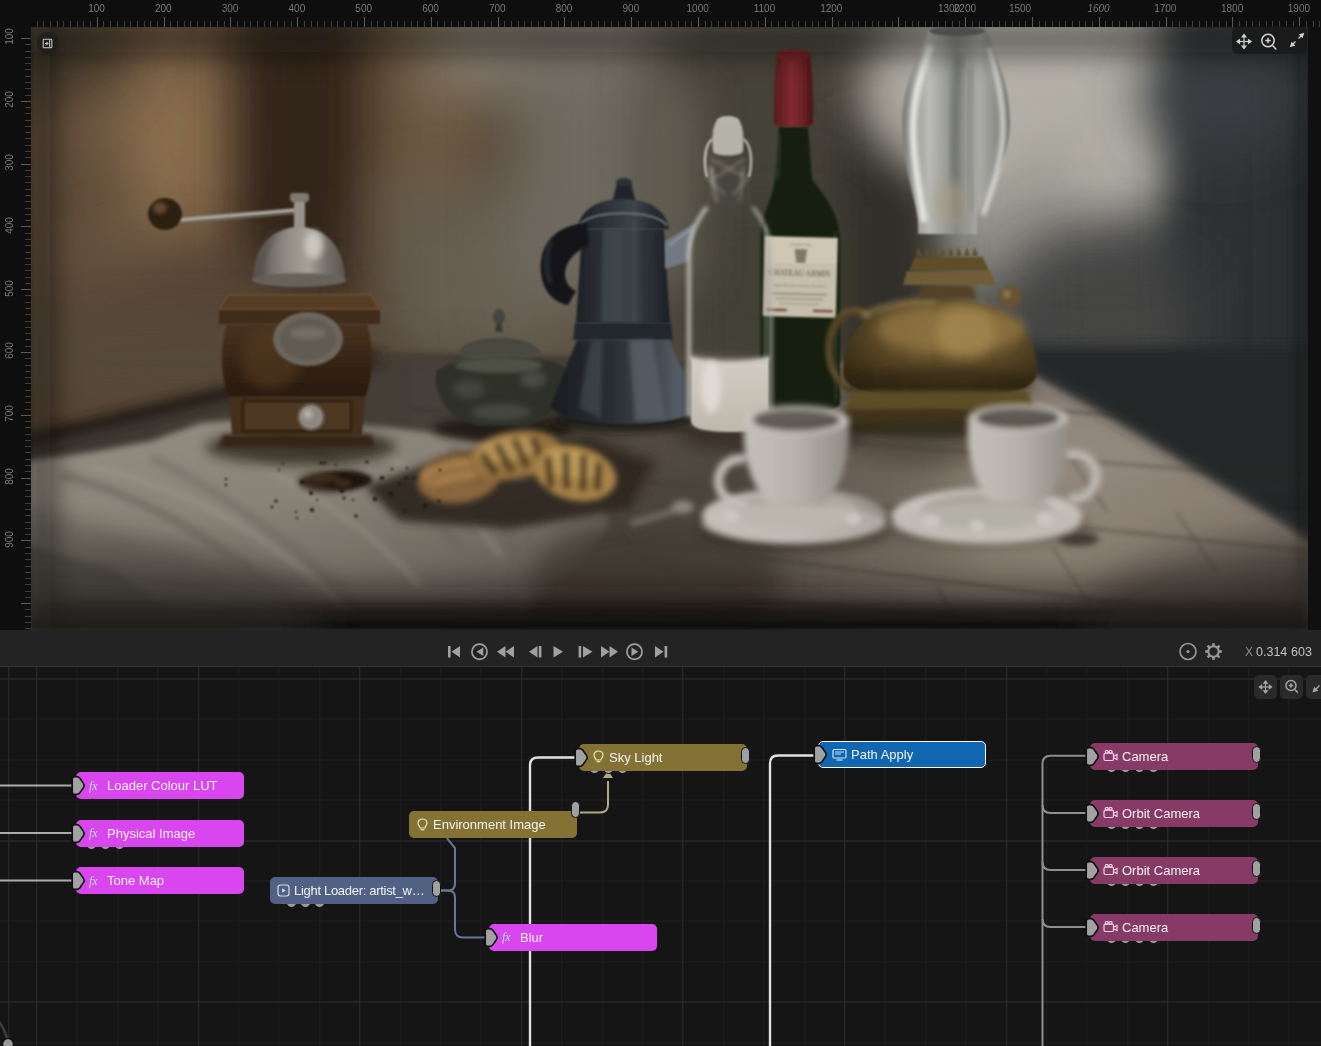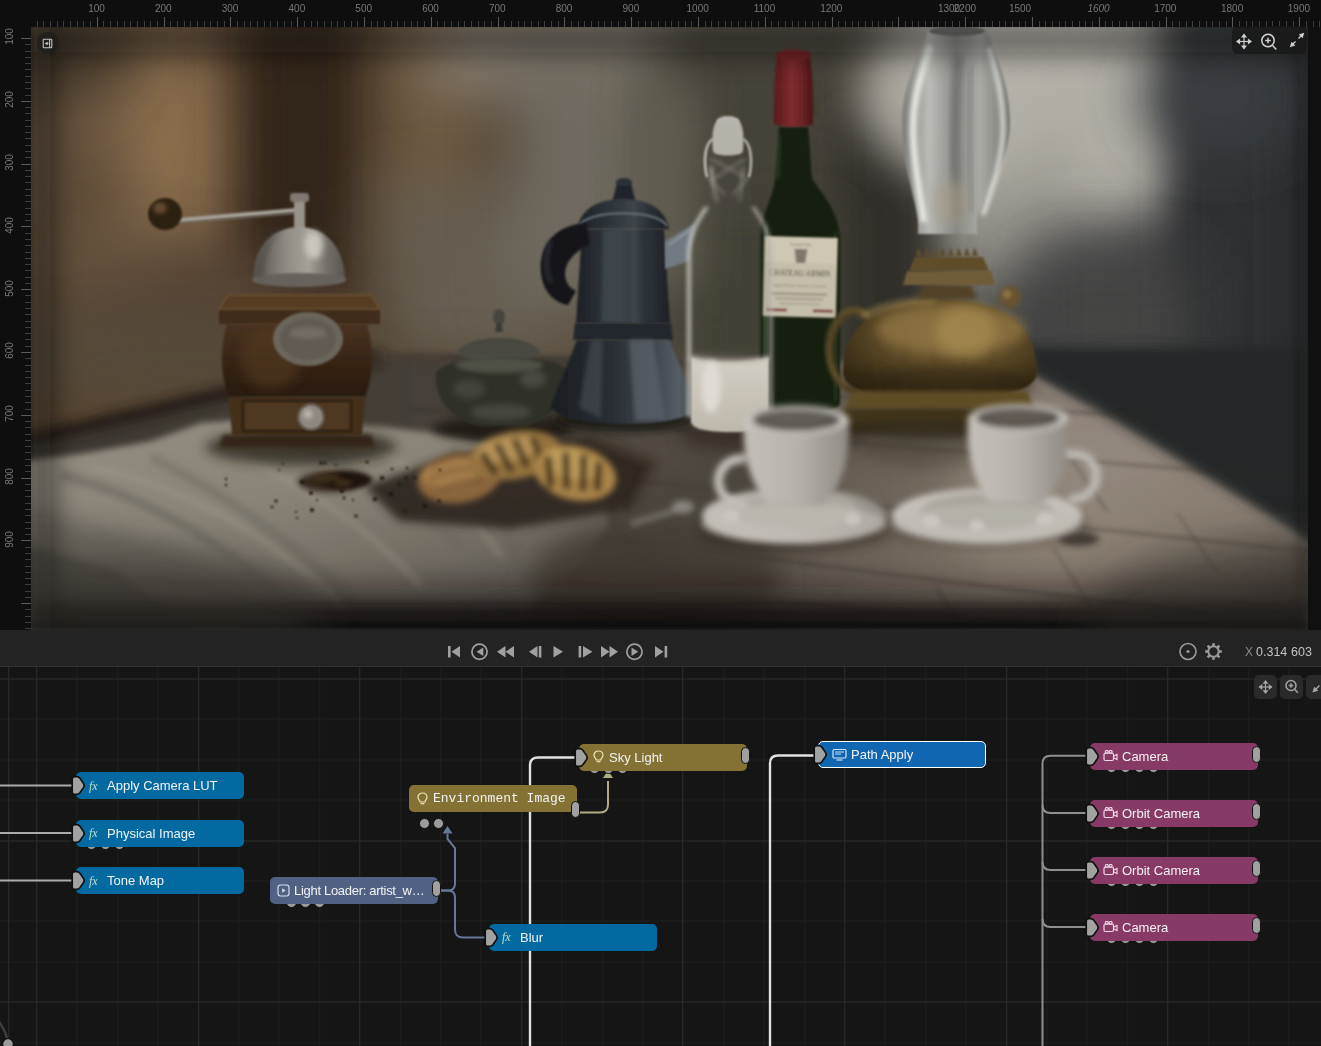--- a/index.html
+++ b/index.html
@@ -41,21 +41,21 @@
   repeating-linear-gradient(to right, #2a2a2a 0 1px, transparent 1px 161.6px),
   repeating-linear-gradient(to bottom, #2a2a2a 0 1px, transparent 1px 161.6px),
   repeating-linear-gradient(to right, #1e1e1e 0 1px, transparent 1px 40.4px),
   repeating-linear-gradient(to bottom, #1e1e1e 0 1px, transparent 1px 40.4px);
  background-position: 36.2px 0, 0 11.5px, 36.2px 0, 0 11.5px;
 }
 #wires { position:absolute; left:0; top:0; z-index:1; }
 .node { position:absolute; height:27px; border-radius:5px; z-index:3; color:#f2f2f2; font-size:13px; display:flex; align-items:center; white-space:nowrap; }
 .node .ic { margin-left:13px; margin-right:4px; display:flex; align-items:center; }
 .node.noin .ic { margin-left:7px; }
-.green { background:#0369a1; }
+.green { background:#d946ef; }
 .slate { background:#506183; }
 .olive { background:#837234; }
 .blue  { background:#1166b2; border:1.5px solid #fff; }
 .mag   { background:#883a67; }
 .dot { position:absolute; width:11px; height:11px; border-radius:50%; background:#9c9c9c; border:1.6px solid #121212; z-index:2; }
 .inconn { position:absolute; z-index:4; }
 .outpill { position:absolute; width:9px; height:17px; border-radius:4.5px; background:#a0a0a0; border:1.6px solid #101010; z-index:4; }
 .nbtn { position:absolute; width:23px; height:24px; background:#2a2a2a; border-radius:5px; z-index:5; }
 </style>
 </head>
@@ -668,21 +668,21 @@
         <div class="dot" style="left: 1148px; top: 266px;"></div>
       </div>
 
     <div id="nodelayer">
         <div class="node green" style="left: 76px; top: 105px; width: 168px;">
           <span class="ic">
             <svg width="14" height="14" viewBox="0 0 14 14">
               <text x="0" y="11" font-size="12" font-style="italic" font-family="Liberation Serif" fill="#b9e0cc">fx</text>
             </svg>
           </span>
-          <span style="">Apply Camera LUT</span>
+          <span style="">Loader Colour LUT</span>
         </div>
         <div class="inconn" style="left: 71px; top: 108px;"><svg width="15" height="21" viewBox="0 0 15 21">
             <path d="M1.2,4 Q1.2,1.6 3.6,1.6 L5.6,1.6 Q7.6,1.6 8.9,3.2 L12.6,8.6 Q13.8,10.5 12.6,12.4 L8.9,17.8 Q7.6,19.4 5.6,19.4 L3.6,19.4 Q1.2,19.4 1.2,17 Z" fill="#a2a2a2" stroke="#101010" stroke-width="1.7"></path>
           </svg></div>
         <div class="node green" style="left: 76px; top: 152.5px; width: 168px;">
           <span class="ic">
             <svg width="14" height="14" viewBox="0 0 14 14">
               <text x="0" y="11" font-size="12" font-style="italic" font-family="Liberation Serif" fill="#b9e0cc">fx</text>
             </svg>
           </span>
@@ -707,21 +707,21 @@
             <svg width="13" height="13" viewBox="0 0 13 13">
               <g fill="none" stroke="#d3ddee" stroke-width="1.2">
                 <rect x="1" y="1" width="11" height="11" rx="2.4"></rect>
                 <path d="M5.2,4.2 L8.6,6.5 L5.2,8.8 Z" fill="#d3ddee" stroke="none"></path>
               </g>
             </svg>
           </span>
           <span style="letter-spacing:-0.3px">Light Loader: artist_w…</span>
         </div>
         <div class="outpill" style="left: 432px; top: 213.4px;"></div>
-        <div class="node olive noin" style="left: 409px; top: 118px; width: 168px; font-family: Liberation Mono, monospace;">
+        <div class="node olive noin" style="left: 409px; top: 144px; width: 168px;">
           <span class="ic">
             <svg width="13" height="14" viewBox="0 0 13 14">
               <g fill="none" stroke="#ece5bd" stroke-width="1.2">
                 <path d="M6.5,1 C9.3,1 11,3 11,5.2 C11,7 9.8,7.8 9.2,9 L8.9,10 H4.1 L3.8,9 C3.2,7.8 2,7 2,5.2 C2,3 3.7,1 6.5,1 Z"></path>
                 <line x1="4.6" y1="11.7" x2="8.4" y2="11.7"></line>
               </g>
             </svg>
           </span>
           <span style="">Environment Image</span>
         </div>

